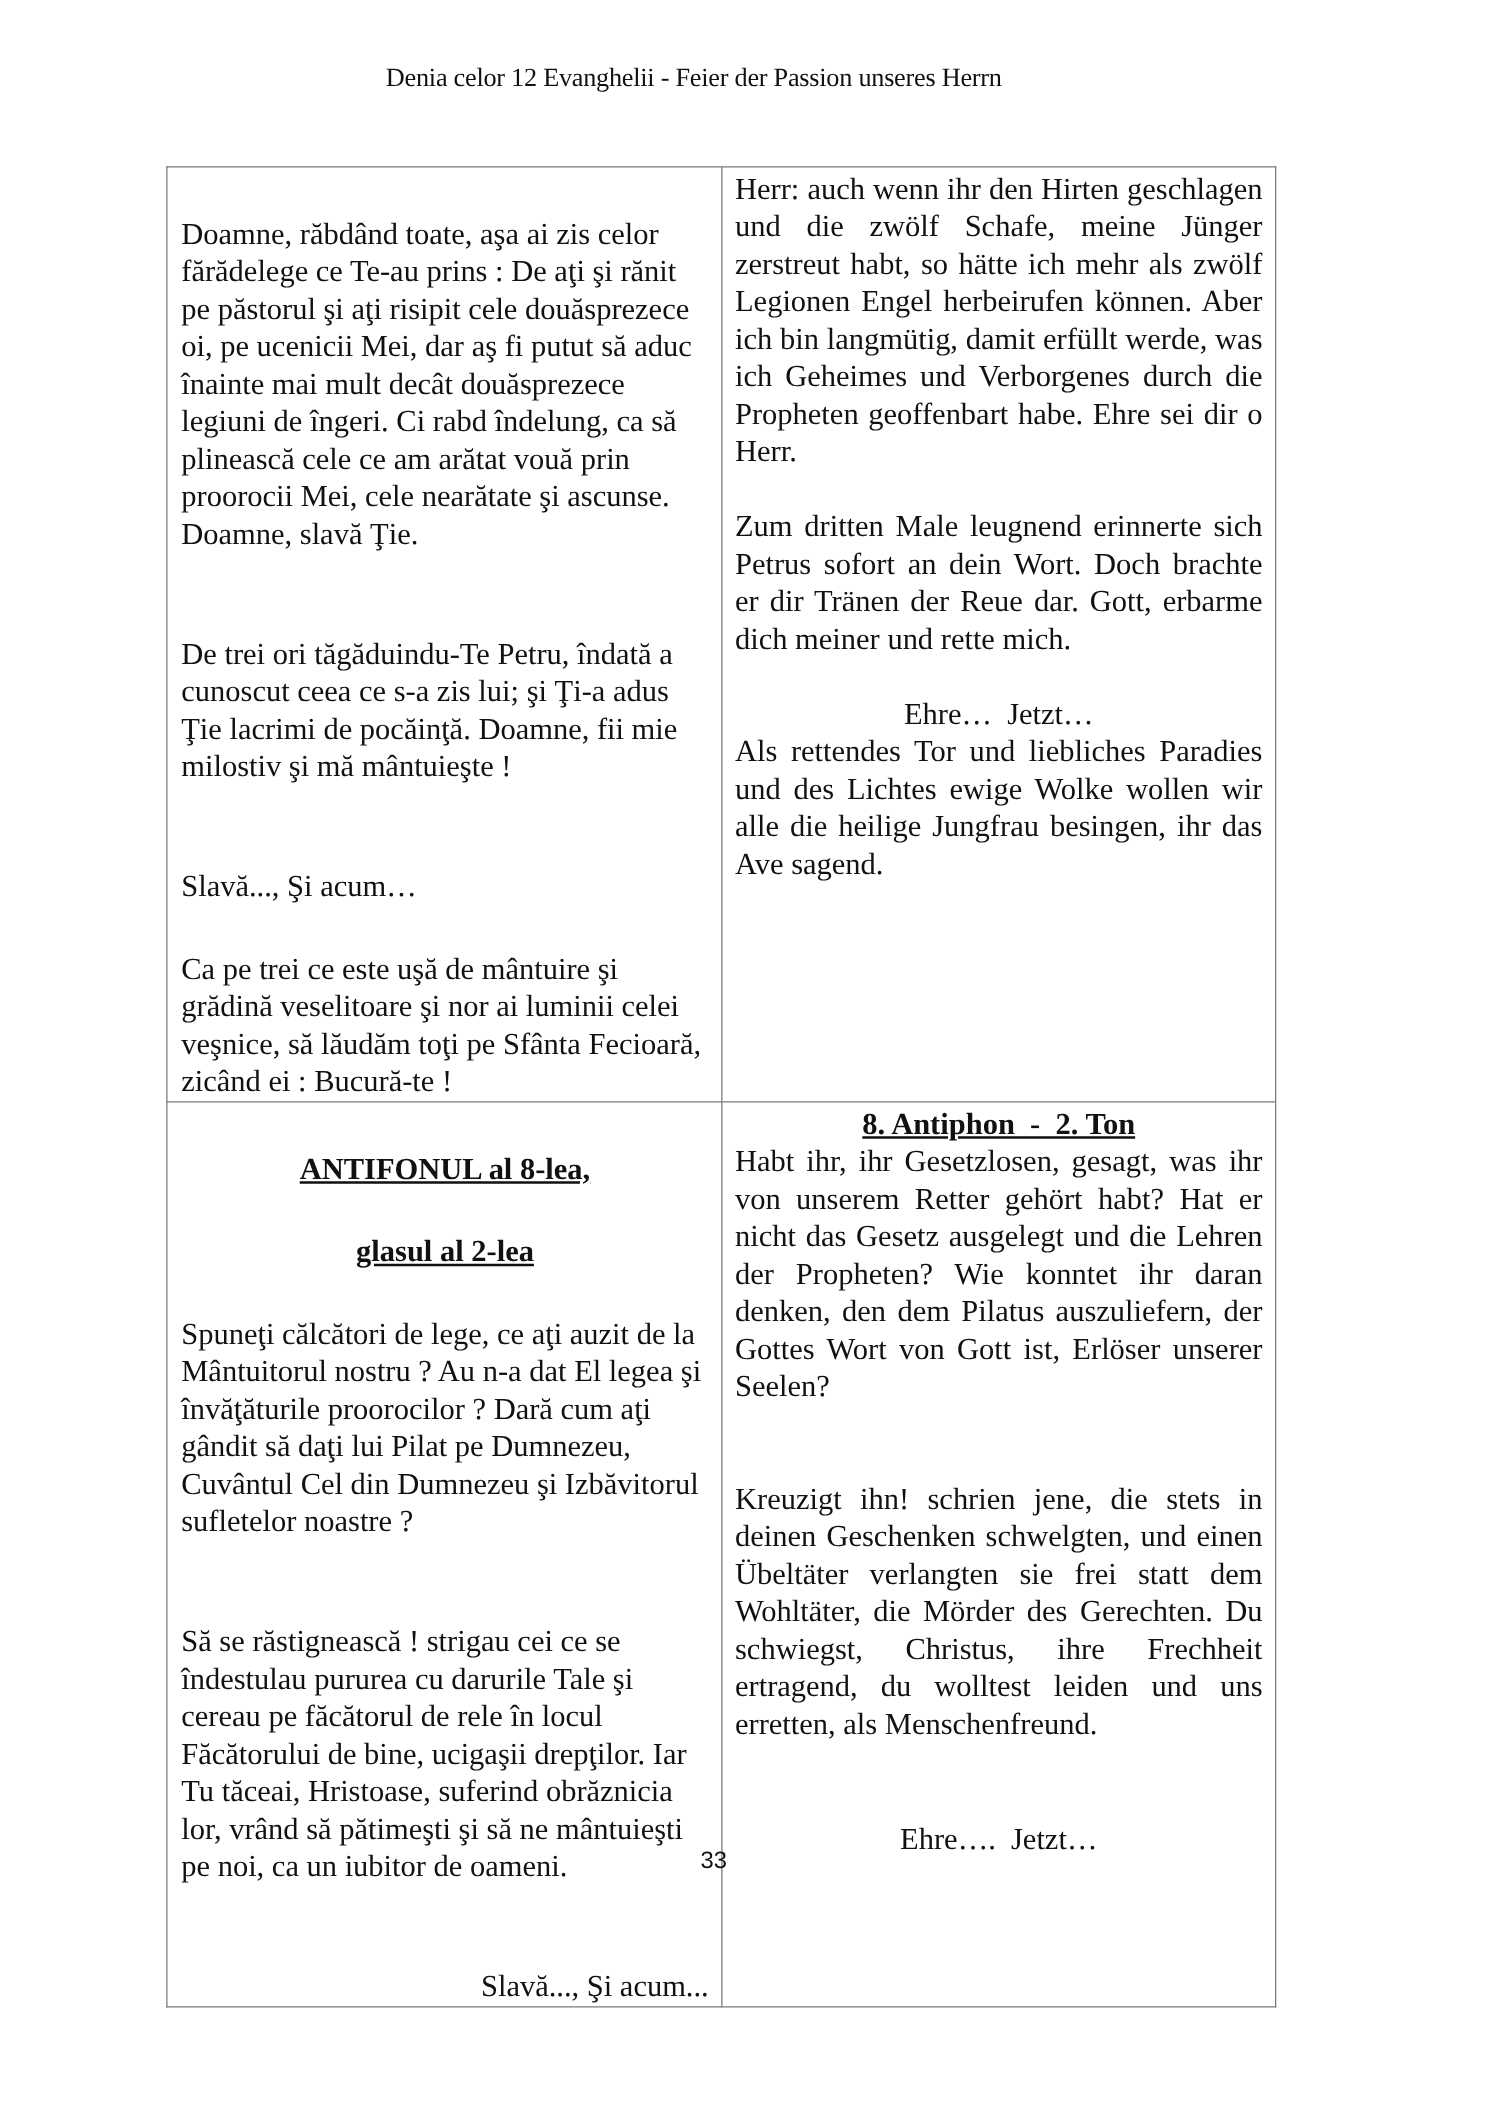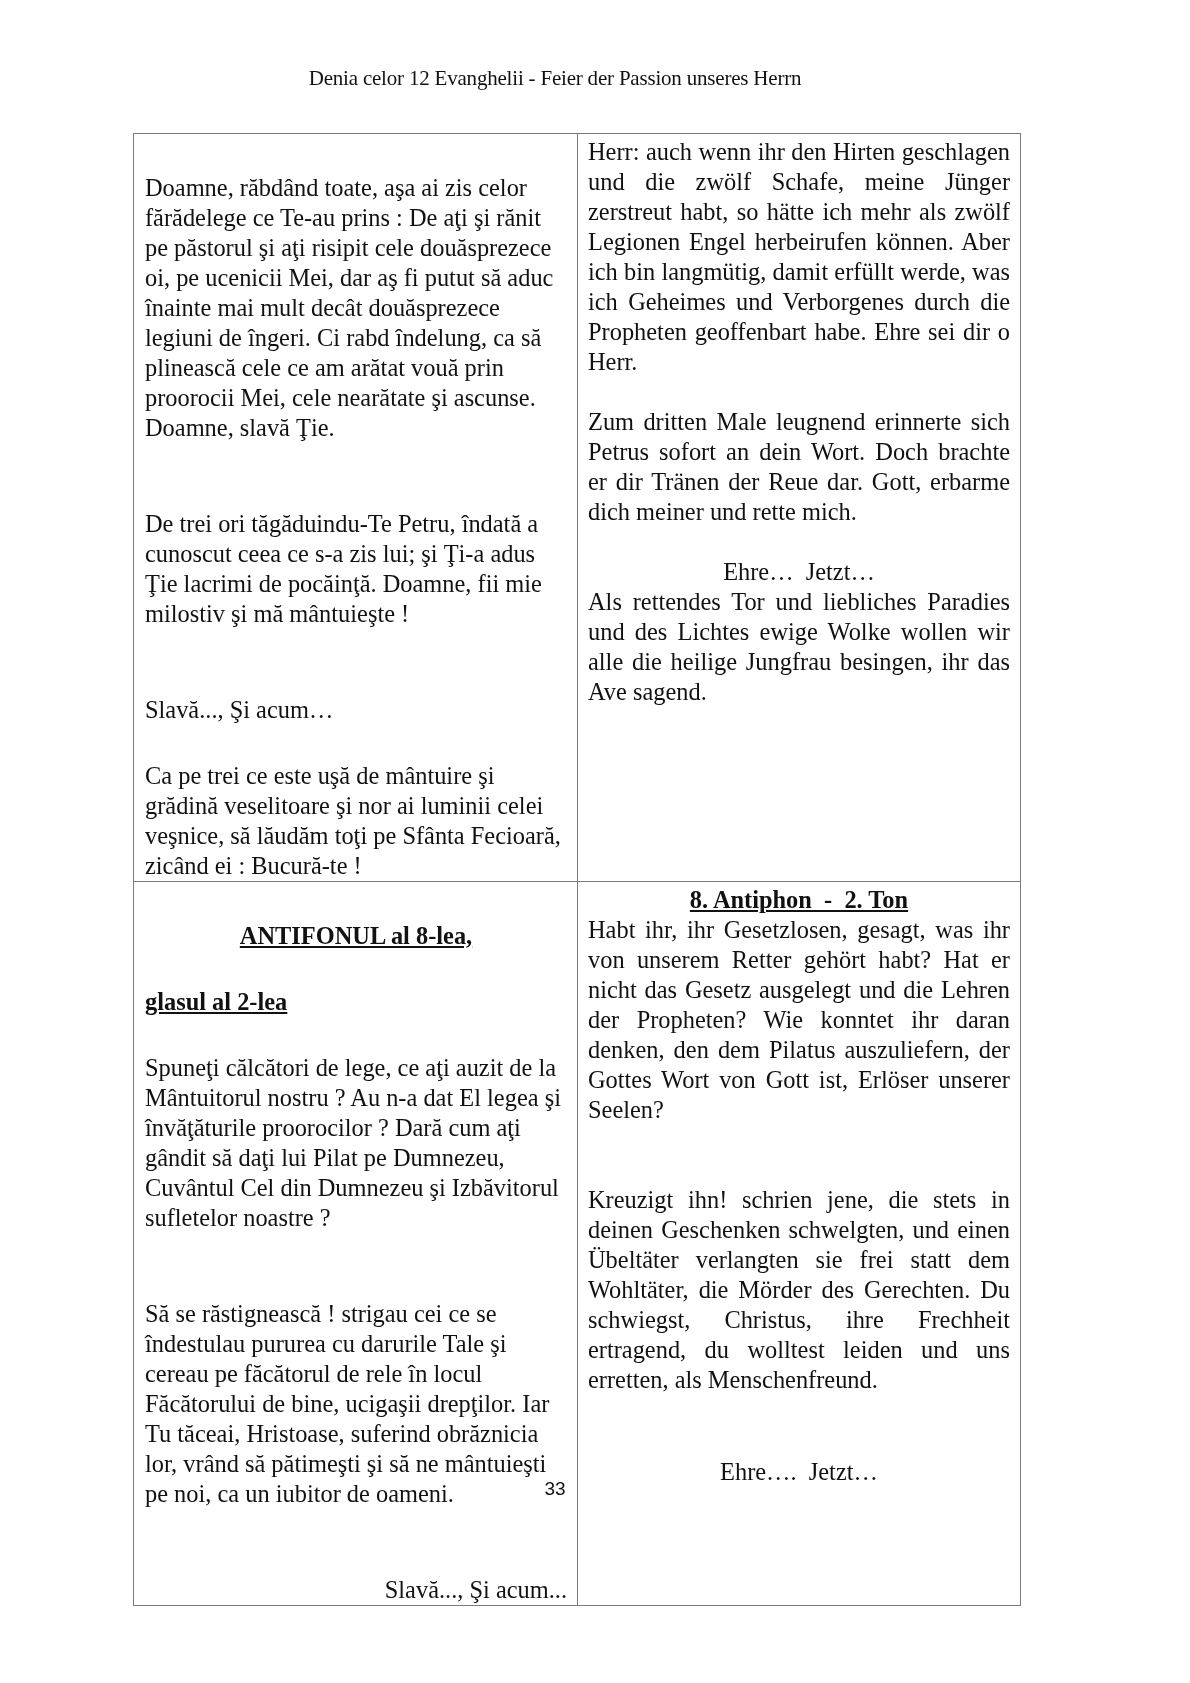--- a/index.html
+++ b/index.html
@@ -1,35 +1,35 @@
 <!DOCTYPE html>
 <html><head>
 <meta charset="utf-8">
 <style>
   html, body { margin: 0; padding: 0; background: #ffffff; }
   body { width: 1190px; height: 1683px; position: relative; overflow: hidden;
          font-family: "Liberation Serif", "DejaVu Serif", serif; color: #111; }
-  .page-header { position: absolute; top: 66px; left: 0; width: 1110px; text-align: center;
+  .page-header { position: absolute; top: 50px; left: 0; width: 1110px; text-align: center;
                  font-size: 21px; letter-spacing: -0.2px; }
   .doc-table { position: absolute; top: 133px; left: 133px; width: 845px;
                border-collapse: collapse; table-layout: fixed; }
   .doc-table td { border: 1.5px solid #7a7a7a; vertical-align: top; padding: 0;
                   font-size: 24.4px; line-height: 30px; }
   .doc-table td.ro { width: 422px; padding: 3px 10px 0 11px; }
   .doc-table td.de { width: 422px; padding: 3px 10px 0 10px; text-align: justify; }
   tr.row1 td { height: 719px; }
   tr.row2 td { height: 597px; }
   .p { margin: 0; }
   .gap { height: 30px; }
   .center { text-align: center; }
   .bold { font-weight: bold; text-decoration: underline; }
   .de .p { text-align: justify; text-align-last: left; }
   .ro .p { text-align: left; margin-top: 36px; }
   .page-number { position: absolute; top: 1478px; left: 0; width: 1110px; text-align: center;
-                 font-family: "Liberation Sans", "DejaVu Sans", sans-serif; font-size: 19px; }
+                 font-family: "Liberation Sans", "DejaVu Sans", sans-serif; font-size: 19px; padding-left: 16px; }
 </style>
 </head>
 <body>
 
 <div class="page-header">Denia celor 12 Evanghelii - Feier der Passion unseres Herrn</div>
 
 <table class="doc-table">
   <tbody>
       <tr class="row1">
     <td class="ro">
@@ -45,21 +45,21 @@
       <div class="gap"></div>
       <p class="p">Zum dritten Male leugnend erinnerte sich Petrus sofort an dein Wort. Doch brachte er dir Tränen der Reue dar. Gott, erbarme dich meiner und rette mich.</p>
       <div class="gap"></div>
       <p class="p center" style="white-space:pre; text-align:left; text-align-last:center;">Ehre…  Jetzt…</p>
       <p class="p">Als rettendes Tor und liebliches Paradies und des Lichtes ewige Wolke wollen wir alle die heilige Jungfrau besingen, ihr das Ave sagend.</p>
     </td>
   </tr>
   <tr class="row2">
     <td class="ro">
       <p class="p center bold" style="text-align:center;">ANTIFONUL al 8-lea,</p>
-      <p class="p center bold" style="">glasul al 2-lea</p>
+      <p class="p center bold" style="text-align:center;">glasul al 2-lea</p>
       <p class="p">Spuneţi călcători de lege, ce aţi auzit de la Mântuitorul nostru ? Au n-a dat El legea şi învăţăturile proorocilor ? Dară cum aţi gândit să daţi lui Pilat pe Dumnezeu, Cuvântul Cel din Dumnezeu şi Izbăvitorul sufletelor noastre ?</p>
       <div class="gap"></div>
       <p class="p">Să se răstignească ! strigau cei ce se îndestulau pururea cu darurile Tale şi cereau pe făcătorul de rele în locul Făcătorului de bine, ucigaşii drepţilor. Iar Tu tăceai, Hristoase, suferind obrăznicia lor, vrând să pătimeşti şi să ne mântuieşti pe noi, ca un iubitor de oameni.</p>
       <div class="gap"></div>
       <p class="p center" style="text-align:right;">Slavă..., Şi acum...</p>
     </td>
     <td class="de">
       <p class="p center bold" style="white-space:pre; text-align:right; text-align-last:center;">8. Antiphon  -  2. Ton</p>
       <p class="p">Habt ihr, ihr Gesetzlosen, gesagt, was ihr von unserem Retter gehört habt? Hat er nicht das Gesetz ausgelegt und die Lehren der Propheten? Wie konntet ihr daran denken, den dem Pilatus auszuliefern, der Gottes Wort von Gott ist, Erlöser unserer Seelen?</p>
       <div class="gap"></div>

